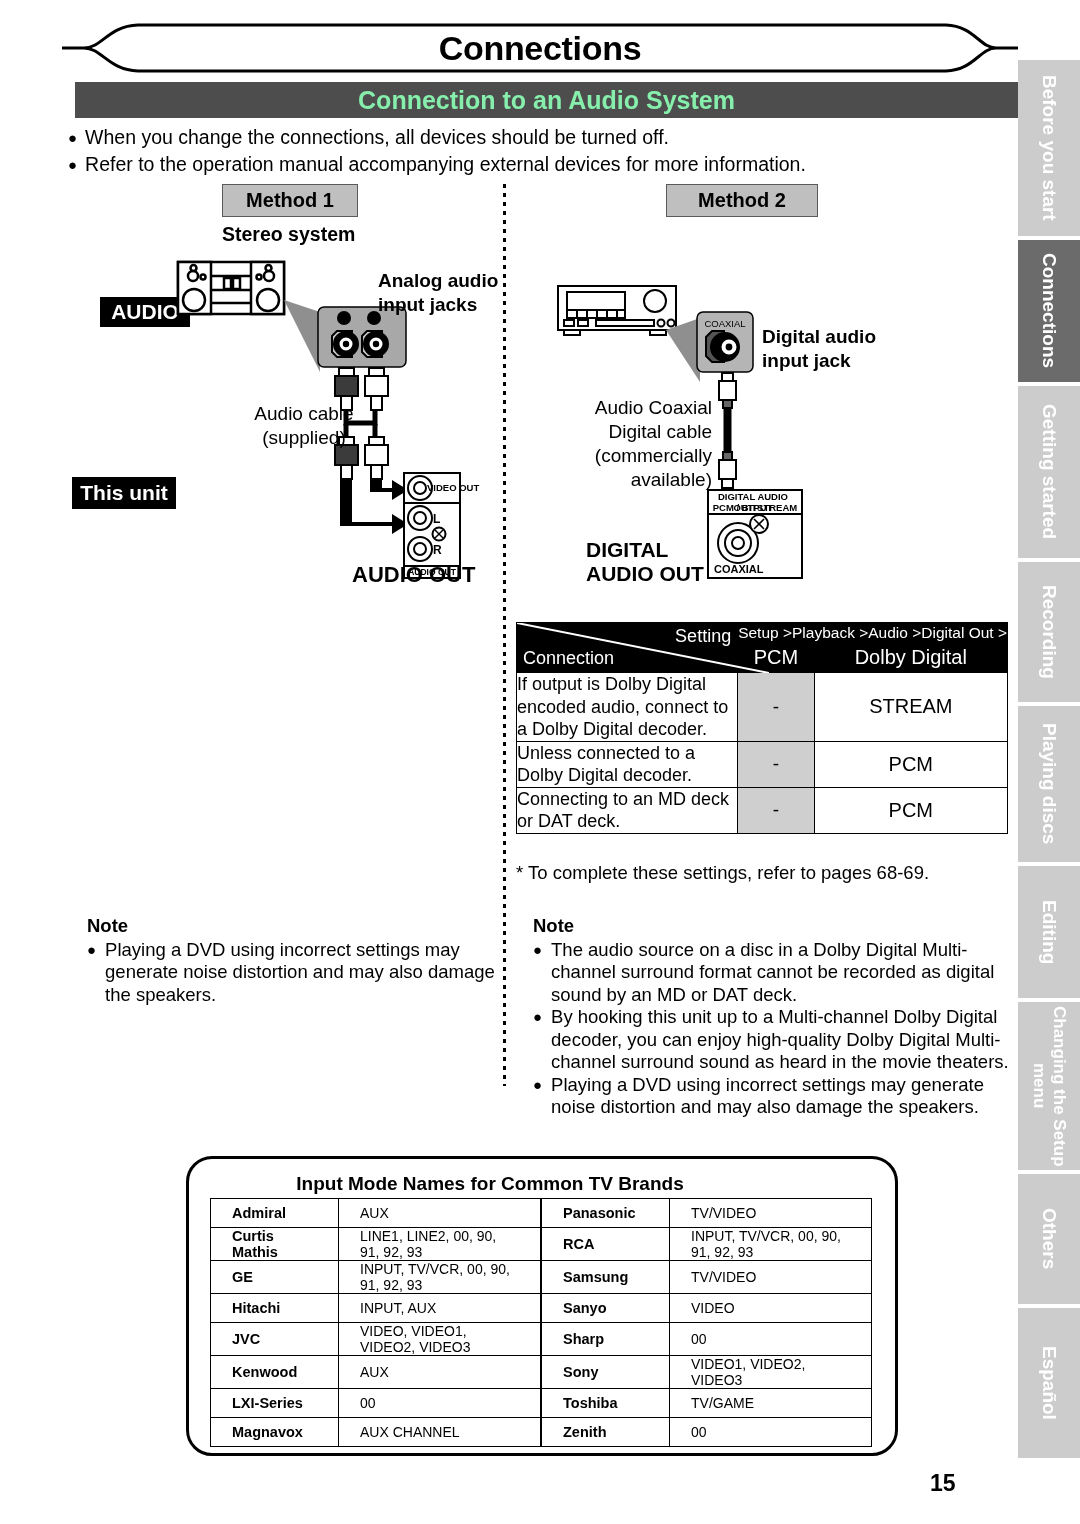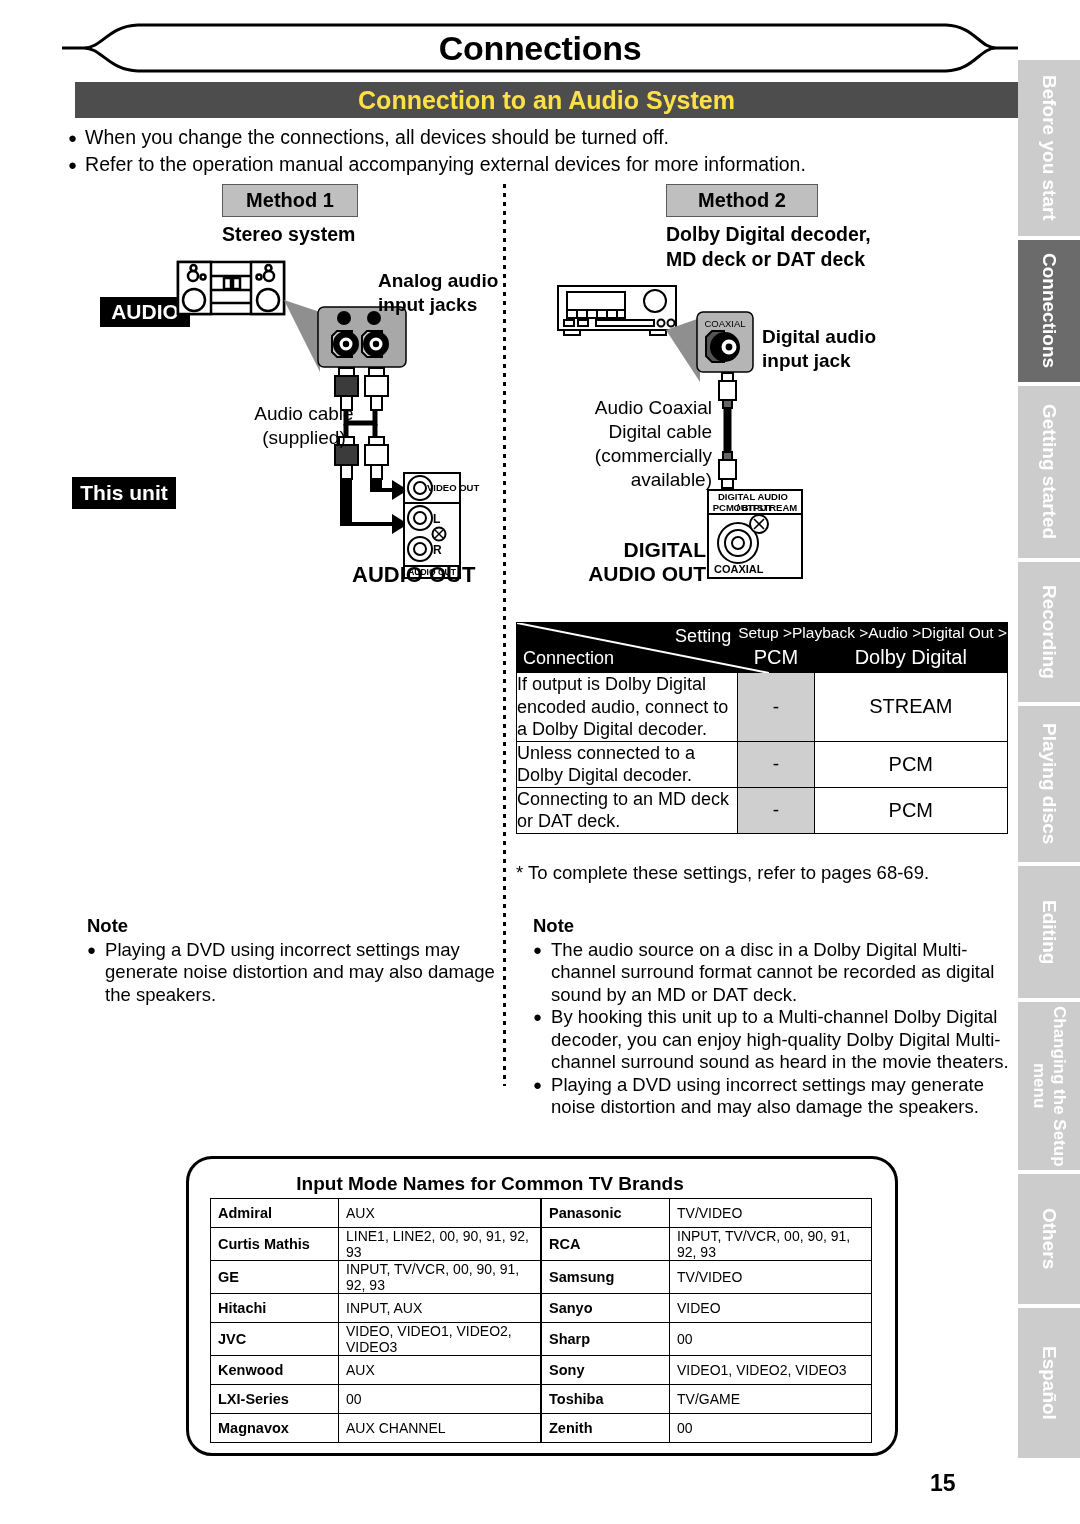--- a/index.html
+++ b/index.html
@@ -20,21 +20,21 @@
   .banner-wrap svg { display: block; }
   .banner-title {
     position: absolute; left: 0; top: 0; width: 956px; height: 52px;
     display: flex; align-items: center; justify-content: center;
     font-size: 34px; font-weight: bold; letter-spacing: -0.3px;
   }
 
   
   .section-bar {
     position: absolute; left: 75px; top: 82px; width: 943px; height: 36px;
-    background: #4d4d4d; color: #fde047;
+    background: #4d4d4d; color: #86efac;
     display: flex; align-items: center; justify-content: center;
     font-size: 25px; font-weight: bold;
   }
 
   
   .intro { position: absolute; left: 68px; top: 124px; width: 940px; }
   .intro .b {
     font-size: 19.5px; line-height: 27px; display: flex; gap: 8px;
   }
   .intro .b .dot { font-size: 15px; line-height: 27px; }
@@ -116,21 +116,21 @@
     border: 3px solid #000; border-radius: 26px; background:#fff;
   }
   .brandtitle {
     position: absolute; left: 186px; top: 1173px; width: 608px;
     text-align: center; font-weight: bold; font-size: 19px;
   }
   .brandtbl {
     position: absolute; left: 210px; top: 1198px; width: 660px;
     border-collapse: collapse; table-layout: fixed;
   }
-  .brandtbl td { border: 1.2px solid #000; height: 29px; padding: 0 7px; font-size: 14px; }
+  .brandtbl td { border: 1.2px solid #000; height: 29px; padding: 0 21px; font-size: 14px; }
   .brandtbl td.name { font-weight: bold; font-size: 14.5px; width: 128px; }
   .brandtbl td.val  { width: 202px; }
   .brandtbl td.gap  { border: none; width: 0px; padding: 0; }
   .brandtbl td.sep  { border-left: 1.2px solid #000; }
 
   
   .pageno { position: absolute; left: 930px; top: 1470px; font-size: 23px; font-weight: bold; }
 
   
   .tabs { position: absolute; left: 1018px; top: 0; width: 62px; height: 1524px; }
@@ -269,24 +269,20 @@
     <span style="white-space:pre-line;">Audio cable
 (supplied)</span>
   </div>
   <div style="position:absolute; left:427px; top:482px; font-size:9.5px; font-weight:bold;">VIDEO OUT</div>
   <div style="position:absolute; left:433px; top:512px; font-size:12px; font-weight:bold;">L</div>
   <div style="position:absolute; left:433px; top:543px; font-size:12px; font-weight:bold;">R</div>
   <div style="position:absolute; left:404px; top:567px; width:56px; text-align:center; font-size:8.5px; font-weight:bold;">AUDIO OUT</div>
   <div class="lbl big" style="left:352px; top:563px; font-size:22px;">AUDIO OUT</div>
 
   <div class="chip" id="chip2">Method 2</div>
-  <div class="subhead" id="sub2">
-    <span style="white-space:pre-line;">Dolby Digital decoder,
-MD deck or DAT deck</span>
-  </div>
 
   <svg class="dg" width="1080" height="1524" style="pointer-events:none">
 
     <g stroke="#000" stroke-width="2" fill="#fff">
       <rect x="558" y="286" width="118" height="44"></rect>
       <rect x="567" y="292" width="58" height="18"></rect>
       <circle cx="655" cy="301" r="11"></circle>
       <rect x="567" y="310" width="58" height="8"></rect>
       <line x1="577" y1="310" x2="577" y2="318"></line>
       <line x1="587" y1="310" x2="587" y2="318"></line>
@@ -343,21 +339,21 @@
   </div>
   <div class="lbl right" style="left:588px; top:396px; width:124px;">
     <span style="white-space:pre-line;">Audio Coaxial
 Digital cable
 (commercially
 available)</span>
   </div>
   <div style="position:absolute; left:708px; top:491px; width:90px; text-align:center; font-size:9.5px; font-weight:bold;">DIGITAL AUDIO OUTPUT</div>
   <div style="position:absolute; left:708px; top:502px; width:94px; text-align:center; font-size:9.5px; font-weight:bold;">PCM / BITSTREAM</div>
   <div style="position:absolute; left:714px; top:563px; font-size:11px; font-weight:bold;">COAXIAL</div>
-  <div class="lbl big" style="left:586px; top:538px; width:120px; font-size:21px; line-height:24px;text-align:right;">
+  <div class="lbl big" style="left:586px; top:538px; width:120px; font-size:21px; line-height:24px;">
     <span style="white-space:pre-line;">DIGITAL
 AUDIO OUT</span>
   </div>
 
   <table class="settbl">
     <tbody>
         <tr>
       <td class="th-diag" rowspan="2">
         <svg width="252" height="50" viewBox="0 0 252 50">
           <line x1="0" y1="0" x2="252" y2="50" stroke="#fff" stroke-width="2"></line>

